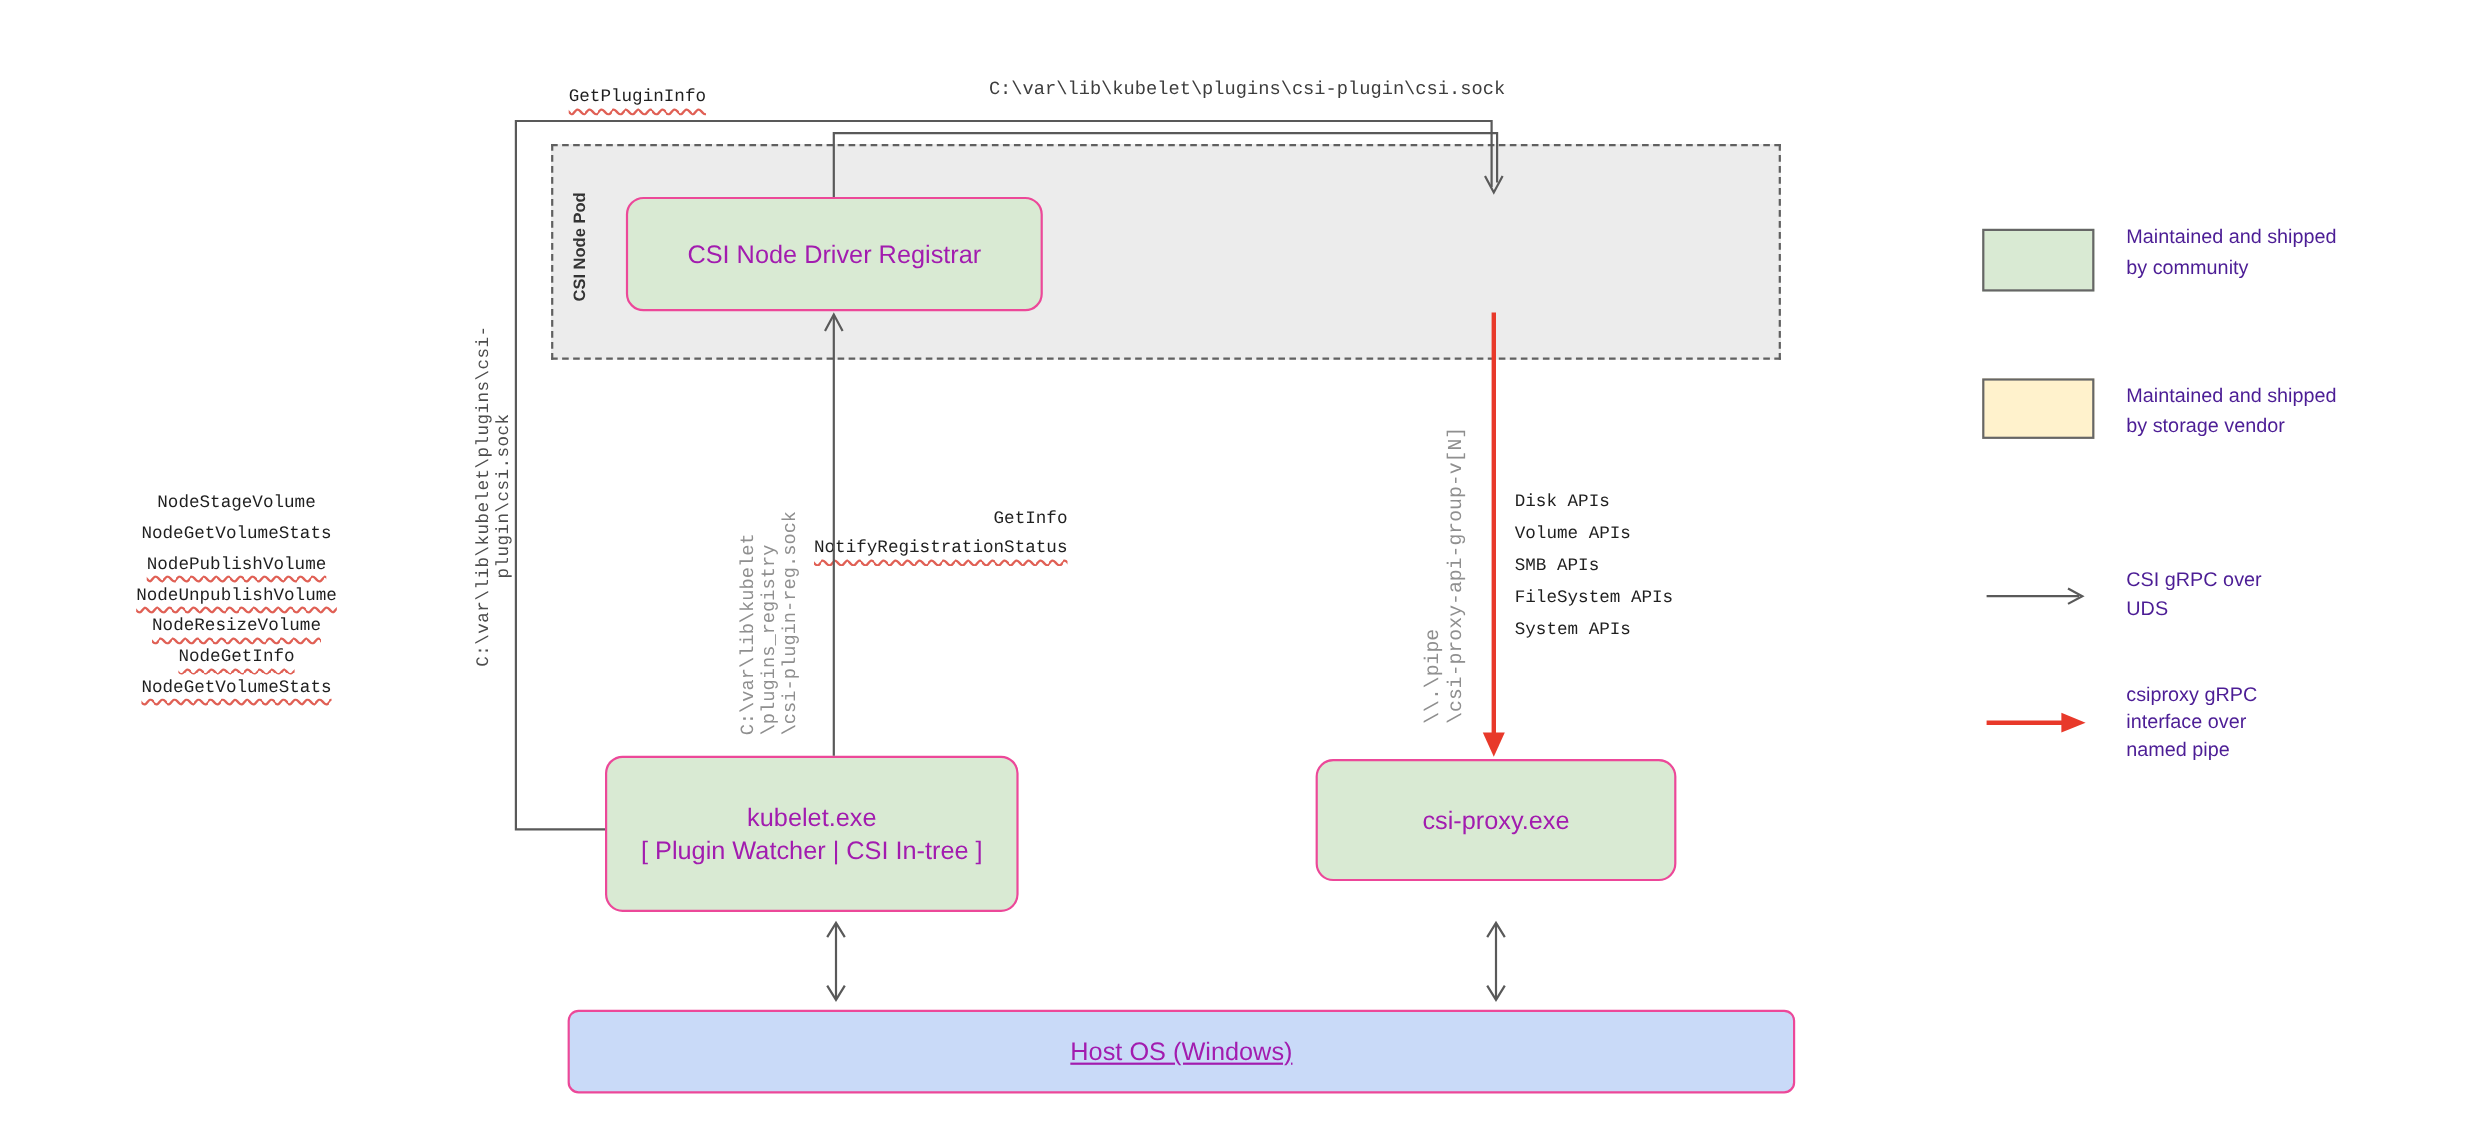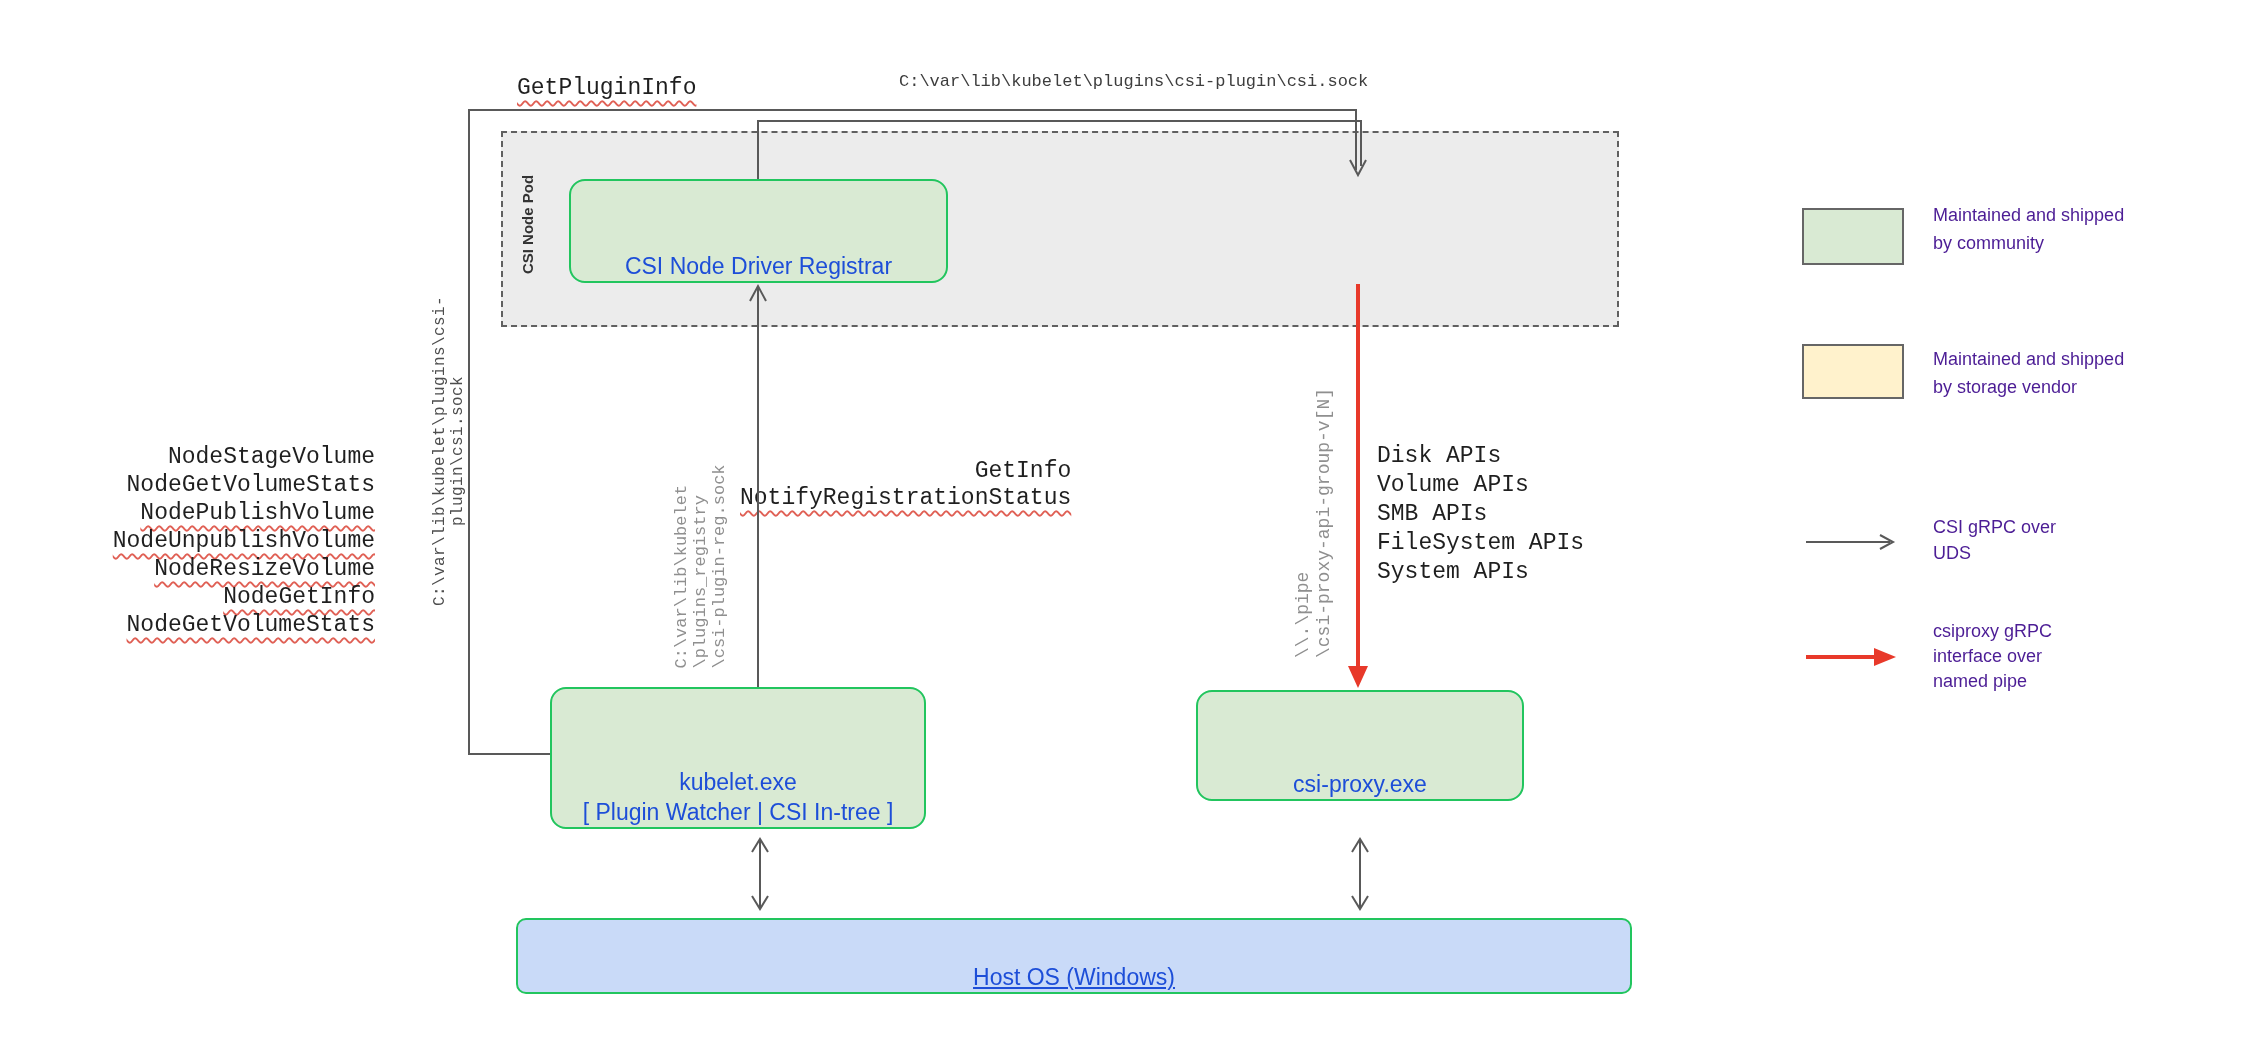--- a/index.html
+++ b/index.html
@@ -11,32 +11,32 @@
     color:#1a1a1a;
   }
   .abs { position:absolute; }
 
   
   .pod {
     background:#ececec;
     border:2px dashed #606060;
   }
   .node {
-    border:2px solid #22c55e;
-    display:flex; align-items:flex-end; justify-content:center;
+    border:2px solid #ec4899;
+    display:flex; align-items:center; justify-content:center;
     text-align:center;
-    font-size:23px; line-height:30px; color:#1d4ed8;
+    font-size:23px; line-height:30px; color:#a21caf;
   }
   .node.green  { background:#d9ead3; border-radius:16px; }
   .node.yellow { background:#fff2cc; border-radius:16px; }
   .node.blue   { background:#c9daf8; border-radius:10px;text-decoration:underline; }
 
   
   .mono  { font-family:"Liberation Mono","DejaVu Sans Mono",monospace; }
-  .big-mono { font-size:23px; line-height:28px; color:#1f1f1f; }
+  .big-mono { font-size:16px; line-height:28px; color:#1f1f1f; }
   .sq {
     text-decoration-line:underline;
     text-decoration-style:wavy;
     text-decoration-color:#e06055;
     text-decoration-thickness:2px;
     text-underline-offset:6px;
   }
   .rot { transform:rotate(-90deg); }
   .pre { white-space:pre-line; }
 
@@ -96,21 +96,21 @@
        font-size:18px; line-height:21px; text-align:left;">
     <div>\\.\pipe</div>
     <div>\csi-proxy-api-group-v[N]</div>
   </div>
 
   <div class="abs mono big-mono" style="left:740px; top:458px; line-height:27px;text-align:right;">
     <div>GetInfo</div>
     <div class="sq">NotifyRegistrationStatus</div>
   </div>
 
-  <div class="abs mono big-mono" style="left:55px; top:443px; width:320px; text-align:right;">
+  <div class="abs mono big-mono" style="left:55px; top:443px; width:320px; text-align:center;">
     <div>NodeStageVolume</div>
     <div>NodeGetVolumeStats</div>
     <div class="sq">NodePublishVolume</div>
     <div class="sq">NodeUnpublishVolume</div>
     <div class="sq">NodeResizeVolume</div>
     <div class="sq">NodeGetInfo</div>
     <div class="sq">NodeGetVolumeStats</div>
   </div>
 
   <div class="abs mono big-mono" style="left:1377px; top:442px; line-height:29px;">

